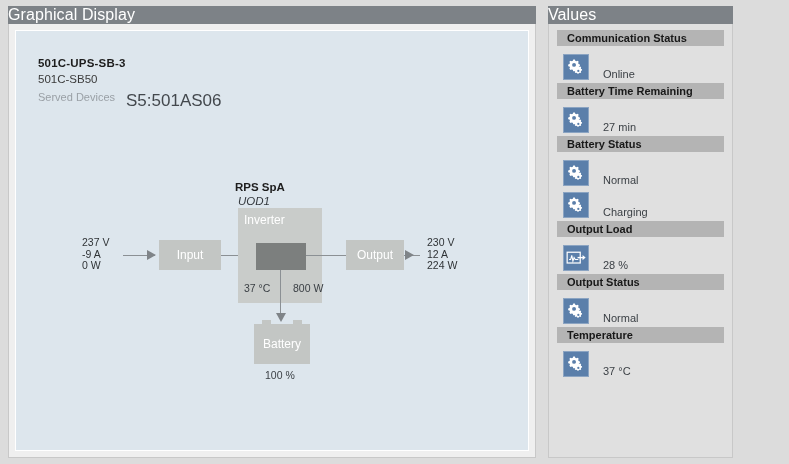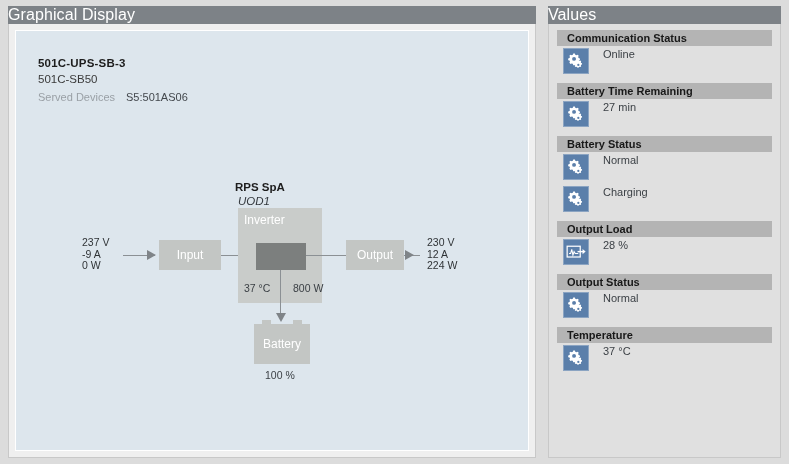--- a/index.html
+++ b/index.html
@@ -72,21 +72,21 @@
   }
   .served-label {
     position: absolute;
     left: 22px; top: 60px;
     font-size: 11px;
     color: #9aa0a6;
   }
   .served-value {
     position: absolute;
     left: 110px; top: 60px;
-    font-size: 11px;
+    font-size: 17px;
     color: #43484d;
   }
 
   
   .grp-title {
     position: absolute;
     font-size: 11.5px;
     font-weight: bold;
     color: #1d1d1d;
     white-space: nowrap;
@@ -177,37 +177,37 @@
   }
   .arrow-d {
     position: absolute;
     width: 0; height: 0;
     border-left: 5px solid transparent;
     border-right: 5px solid transparent;
     border-top: 9px solid #7f8488;
   }
 
   
-  #right-panel { left: 548px; top: 6px; width: 233px; height: 452px; }
+  #right-panel { left: 548px; top: 6px; width: 185px; height: 452px; }
   #right-panel .panel-body { background: #e0e0e0; padding: 6px 8px; overflow: hidden; }
 
   .section-header {
     height: 16px;
     background: #b4b4b4;
     font-size: 11px;
     font-weight: bold;
     color: #181818;
     line-height: 16px;
     padding-left: 10px;
     box-sizing: border-box;
     margin-bottom: 2px;
   }
   .value-row {
     display: flex;
-    align-items: flex-start;
+    align-items: flex-end;
     height: 32px;
     padding-left: 6px;
   }
   .value-icon {
     width: 26px;
     height: 26px;
     background: #5b7faa;
     border: 1px solid #8ba4c2;
     box-sizing: border-box;
     display: flex;

